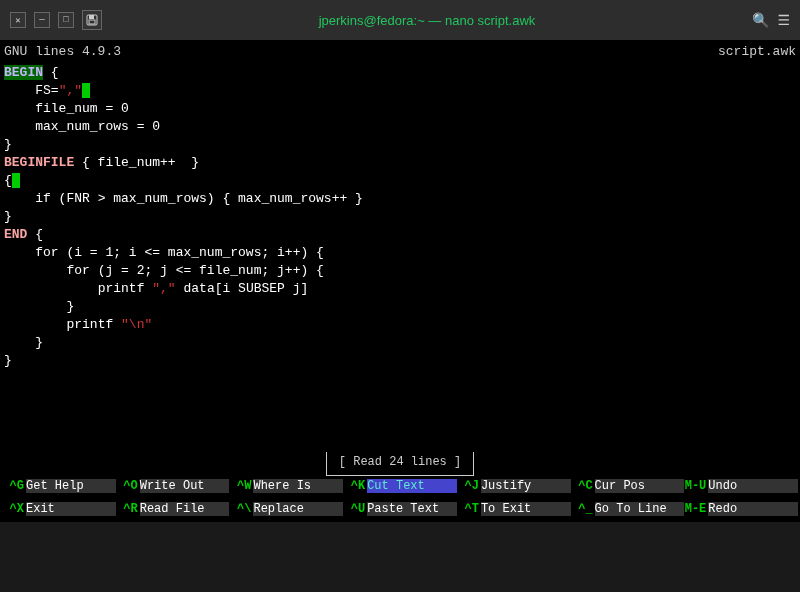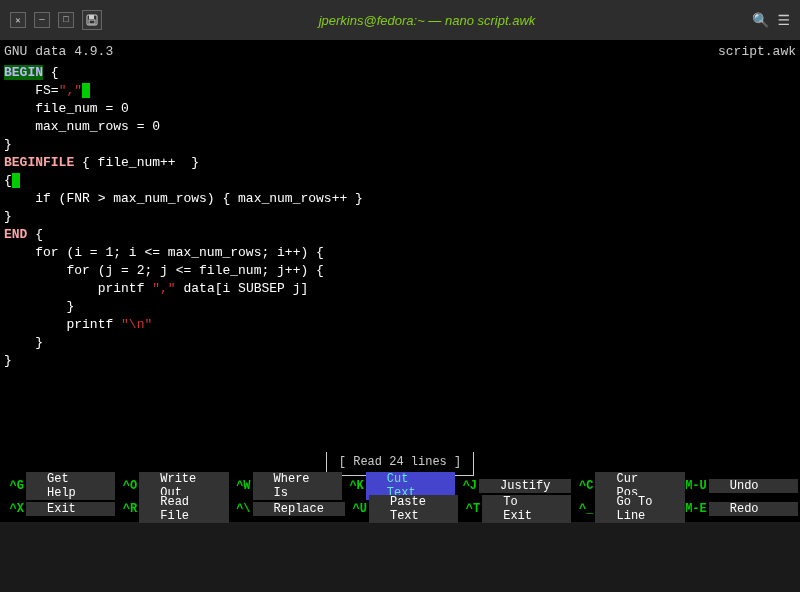--- a/index.html
+++ b/index.html
@@ -16,21 +16,21 @@
     }
     .title-bar-controls { display: flex; gap: 8px; align-items: center; }
     .tb-btn {
       width: 16px; height: 16px;
       border: 1px solid #666;
       background: #333;
       display: flex; align-items: center; justify-content: center;
       cursor: pointer;
       color: #ccc; font-size: 9px;
     }
-    .title-bar-title { color: #84cc16; font-size: 13px; font-family: sans-serif; font-style: italic; }
+    .title-bar-title { color: #22c55e; font-size: 13px; font-family: sans-serif; }
     .title-bar-actions { display: flex; gap: 8px; }
     .tb-action { color: #ccc; font-size: 14px; cursor: pointer; }
 
     
     .nano-header {
       background: #000;
       height: 22px;
       display: flex;
       align-items: center;
       justify-content: space-between;
@@ -108,21 +108,21 @@
       margin-right: 2px;
       min-width: 22px;
       text-align: right;
       font-family: 'Courier New', monospace;
     }
     .shortcut-label {
       color: #ffffff;
       font-size: 12px;
       font-family: 'Courier New', monospace;
       background: #333;
-      padding: 0 21px;
+      padding: 0 0;
       flex: 1;
     }
     .shortcut-label.highlight {
       background: #4444cc;
       color: #5eead4;
     }
   </style>
 </head>
 <body>
 
@@ -140,21 +140,21 @@
     </div>
   </div>
   <div class="title-bar-title">jperkins@fedora:~ — nano script.awk</div>
   <div class="title-bar-actions">
     <span class="tb-action">🔍</span>
     <span class="tb-action">☰</span>
   </div>
 </div>
 
 <div class="nano-header">
-  <span>GNU data 4.9.3</span>
+  <span>GNU lines 4.9.3</span>
   <span>script.awk</span>
 </div>
 
 <div class="editor-area">
   <div class="editor-line"><span class="kw-green kw-hl">BEGIN</span><span class="kw-white"> {</span></div>
   <div class="editor-line">    <span class="kw-white">FS=</span><span class="kw-red">"</span><span class="kw-red">,</span><span class="kw-red">"</span><span class="kw-cursor"> </span></div>
   <div class="editor-line">    <span class="kw-white">file_num = 0</span></div>
   <div class="editor-line">    <span class="kw-white">max_num_rows = 0</span></div>
   <div class="editor-line"><span class="kw-white">}</span></div>
   <div class="editor-line"></div>

